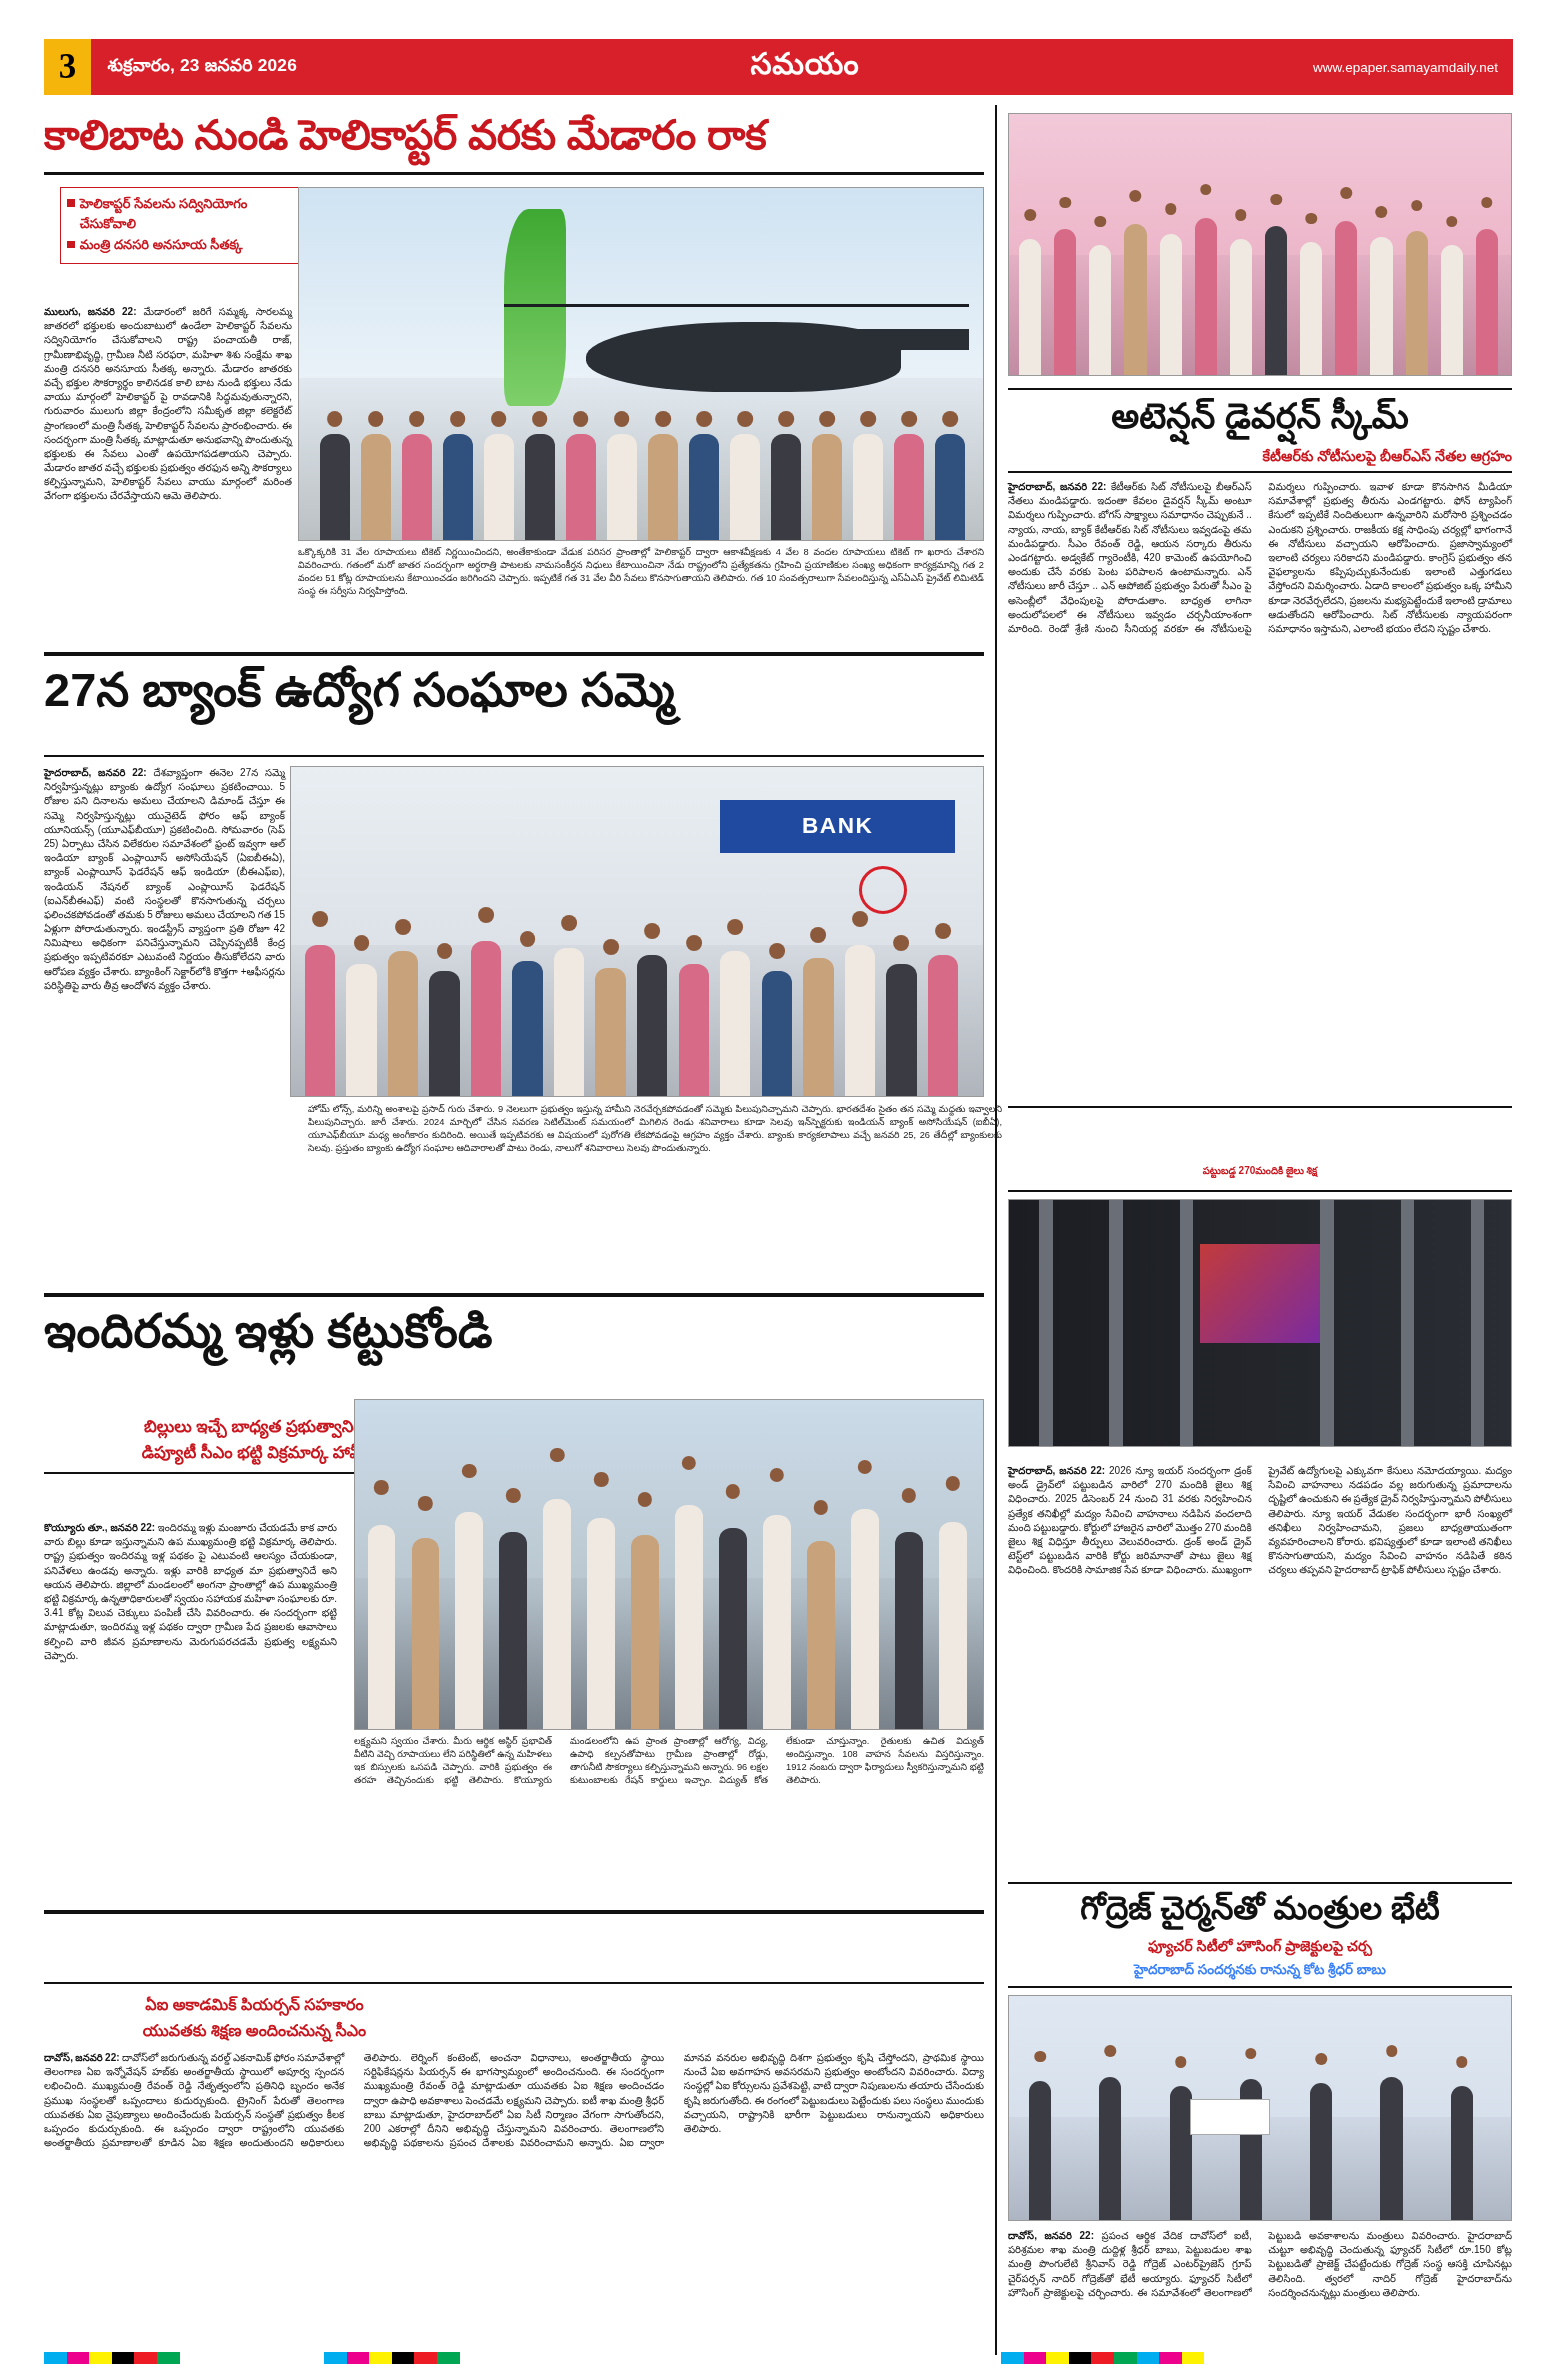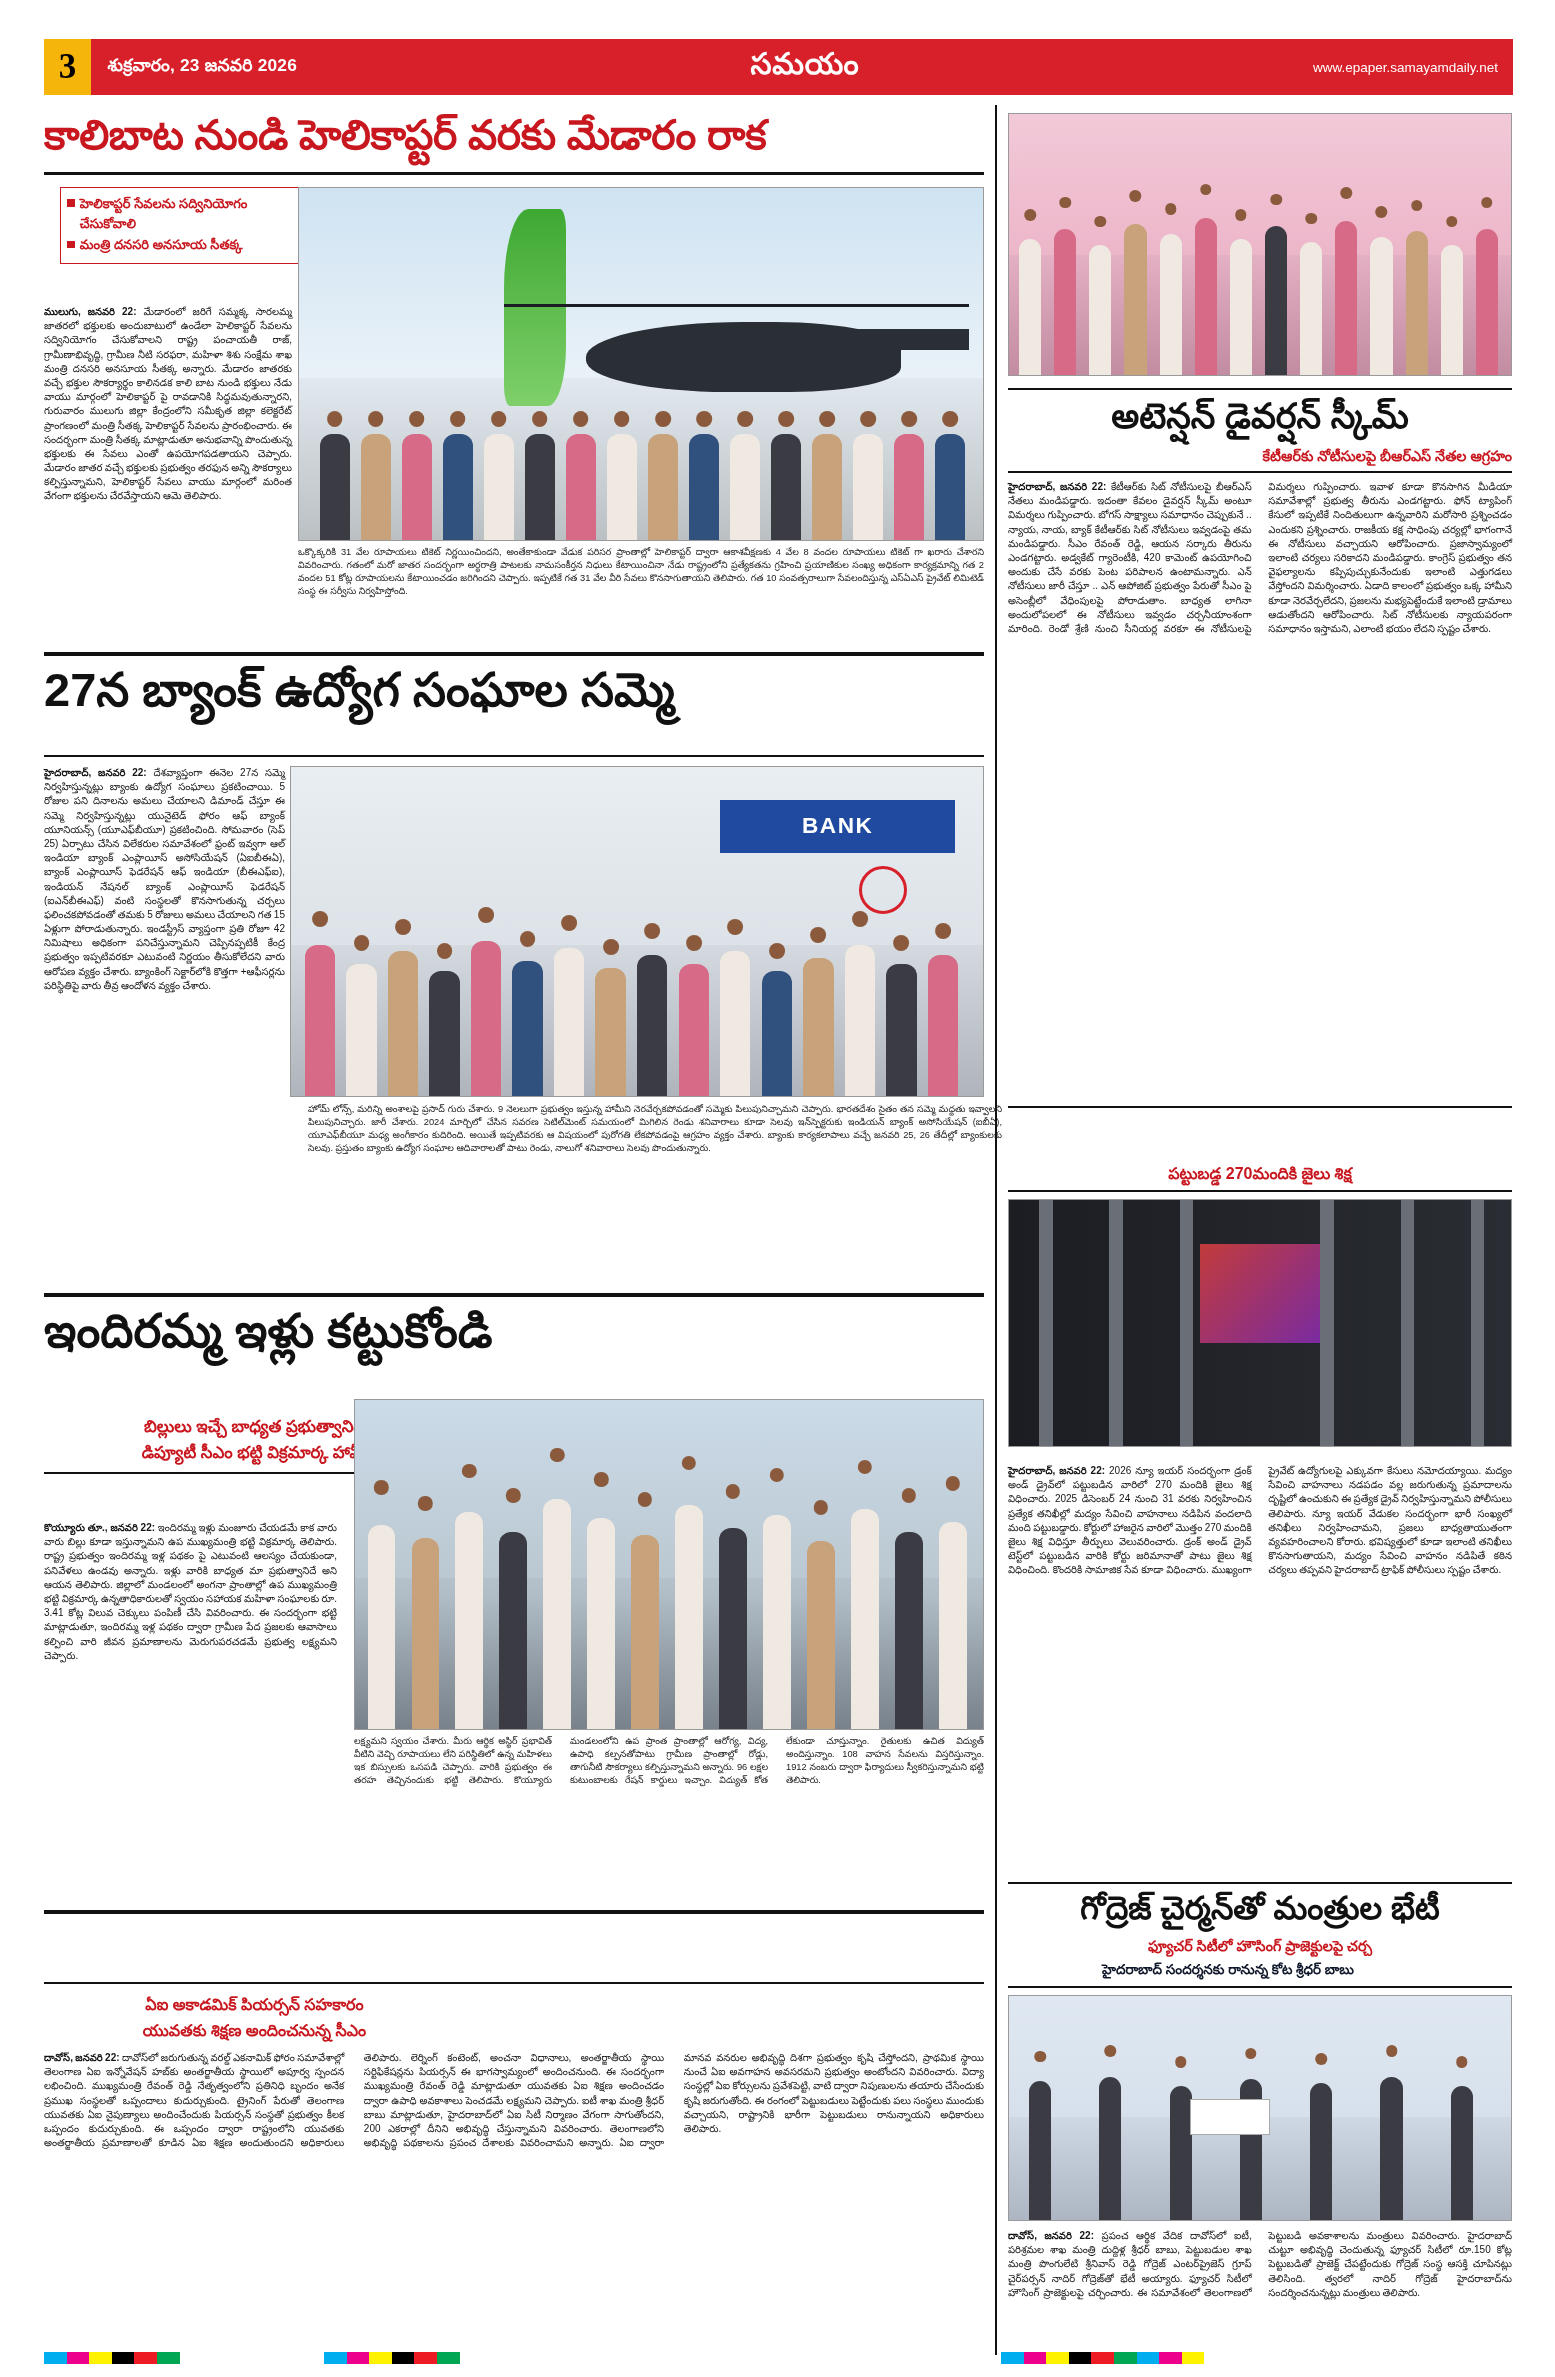--- a/index.html
+++ b/index.html
@@ -129,29 +129,29 @@
   
   .r-photo1 { left:1008px; top:113px; width:504px; height:263px; }
   .r1-rule { position:absolute; left:1008px; top:388px; width:504px; height:2.3px; background:#111; }
   .r1-head { position:absolute; left:1008px; top:397px; width:504px; font-size:35px; line-height:1.1; color:#111; font-weight:bold; text-align:center; }
   .r1-sub { position:absolute; left:1008px; top:448px; width:504px; font-size:14.3px; color:#c8171e; font-weight:bold; text-align:right; }
   .r1-rule2 { position:absolute; left:1008px; top:471px; width:504px; height:1.5px; background:#111; }
   .r1-text { position:absolute; left:1008px; top:480px; width:504px; column-count:2; column-gap:16.6px; }
 
   .r2-rule { position:absolute; left:1008px; top:1106px; width:504px; height:2.3px; background:#111; }
   .r2-head { position:absolute; left:1008px; top:1115px; width:504px; font-size:35px; line-height:1.1; color:#111; font-weight:bold; text-align:center; }
-  .r2-sub { position:absolute; left:1008px; top:1165px; width:504px; font-size:16px; color:#c8171e; font-weight:bold; text-align:center; }
+  .r2-sub { position:absolute; left:1008px; top:1165px; width:504px; font-size:10px; color:#c8171e; font-weight:bold; text-align:center; }
   .r2-rule2 { position:absolute; left:1008px; top:1190px; width:504px; height:1.5px; background:#111; }
   .r-photo2 { left:1008px; top:1199px; width:504px; height:248px; }
   .r2-text { position:absolute; left:1008px; top:1464px; width:504px; column-count:2; column-gap:16.6px; }
 
   .r3-rule { position:absolute; left:1008px; top:1882px; width:504px; height:2.3px; background:#111; }
   .r3-head { position:absolute; left:1008px; top:1891px; width:504px; font-size:32px; line-height:1.1; color:#111; font-weight:bold; text-align:center; }
   .r3-sub { position:absolute; left:1008px; top:1938px; width:504px; font-size:14.3px; color:#c8171e; font-weight:bold; text-align:center; }
-  .r3-sub2 { position:absolute; left:976px; top:1962px; width:504px; font-size:13.5px; color:#0f172a; font-weight:bold; text-align:center; }
+  .r3-sub2 { position:absolute; left:1008px; top:1962px; width:504px; font-size:13.5px; color:#3b82f6; font-weight:bold; text-align:center; }
   .r3-rule2 { position:absolute; left:1008px; top:1986px; width:504px; height:1.5px; background:#111; }
   .r-photo3 { left:1008px; top:1995px; width:504px; height:226px; }
   .r3-text { position:absolute; left:1008px; top:2229px; width:504px; column-count:2; column-gap:16.6px; }
 
   
   .colorbar { position:absolute; bottom:13.5px; height:12px; }
   .cb-seg { display:inline-block; width:22.6px; height:12px; }
 
   
   .vsep { position:absolute; left:995px; top:105px; width:1.5px; height:2250px; background:#111; }

